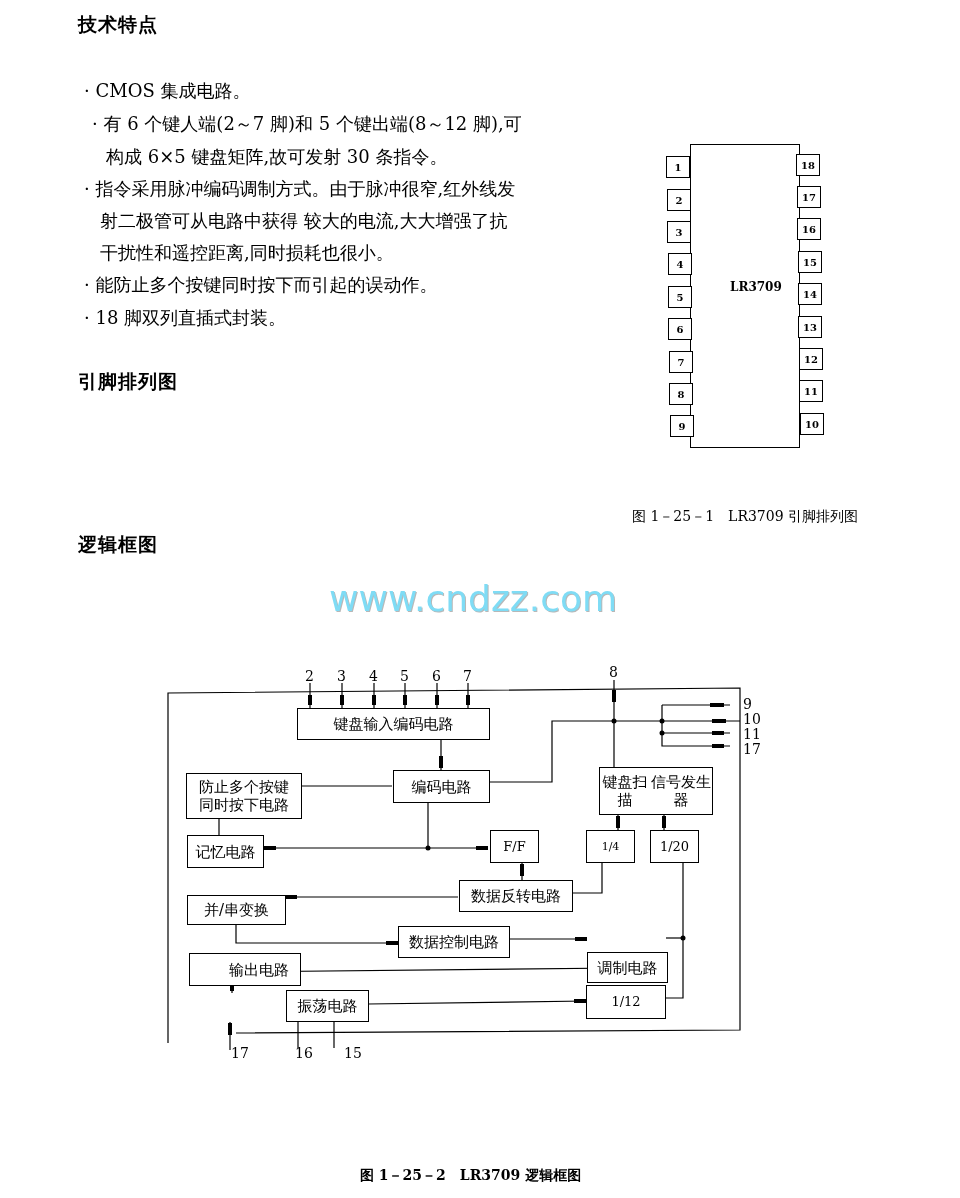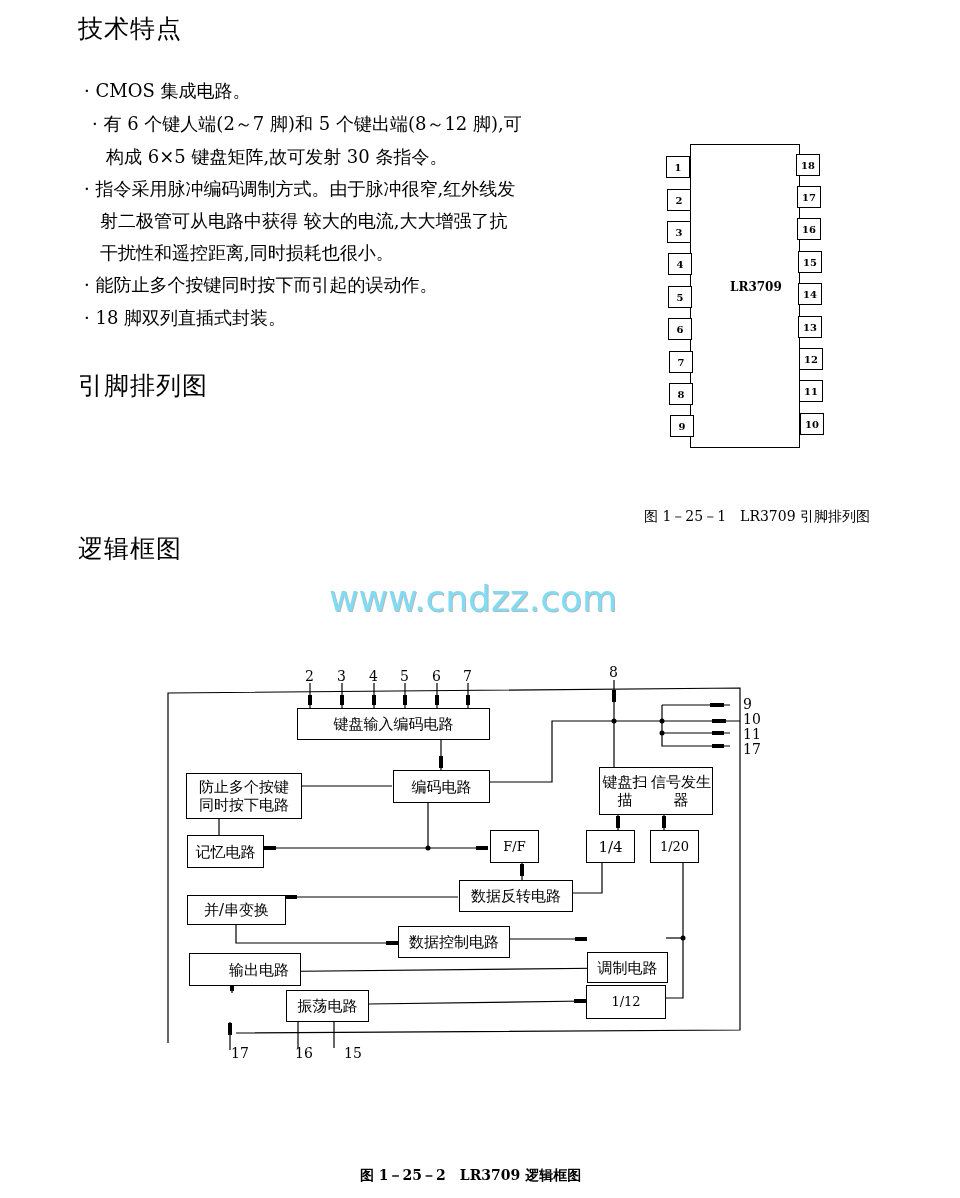--- a/index.html
+++ b/index.html
@@ -1,18 +1,18 @@
 <!DOCTYPE html>
 <html><head>
 <meta charset="utf-8">
 <style>
   html, body { margin: 0; padding: 0; background: #ffffff; }
   body { width: 960px; height: 1198px; position: relative; overflow: hidden; font-family: "DejaVu Serif", serif; color: #000; }
   .abs { position: absolute; }
-  .heading { font-family: "DejaVu Sans", sans-serif; font-weight: normal; font-size: 25px; letter-spacing: 1px; }
+  .heading { font-family: "DejaVu Sans", sans-serif; font-weight: bold; font-size: 19px; letter-spacing: 1px; }
   .bullet { font-size: 18px; line-height: 33px; white-space: nowrap; }
   .caption { font-size: 14px; white-space: nowrap; }
   .watermark { font-family: "DejaVu Sans", sans-serif; font-size: 36px; color: #7fdcf5; letter-spacing: 0px; text-shadow: 1px 1px 0 #b8b8b8; white-space: nowrap; }
   .chip-body { border: 1.5px solid #000; background: #fff; }
   .pin { border: 1.5px solid #000; width: 22px; height: 20px; font-size: 10px; font-family: "DejaVu Serif", serif; font-weight: bold; display: flex; align-items: center; justify-content: center; background: #fff; }
   .chip-label { font-size: 12px; font-weight: bold; }
   .blk { border: 1.3px solid #000; background: #fff; display: flex; align-items: center; justify-content: center; font-size: 15px; text-align: center; line-height: 18px; font-family: "DejaVu Sans", sans-serif; }
   .pinnum { font-size: 14px; font-family: "DejaVu Serif", serif; }
   svg.wires { position: absolute; left: 0; top: 0; }
 </style>
@@ -67,21 +67,21 @@
   <div class="abs pin" style="left:137px; top:46px;">17</div>
   <div class="abs pin" style="left:137px; top:78px;">16</div>
   <div class="abs pin" style="left:138px; top:111px;">15</div>
   <div class="abs pin" style="left:138px; top:143px;">14</div>
   <div class="abs pin" style="left:138px; top:176px;">13</div>
   <div class="abs pin" style="left:139px; top:208px;">12</div>
   <div class="abs pin" style="left:139px; top:240px;">11</div>
   <div class="abs pin" style="left:140px; top:273px;">10</div>
 </div>
 
-<div class="abs caption" style="left:632px; top:508px;margin-left:12px;">图 1－25－1　LR3709 引脚排列图</div>
+<div class="abs caption" style="left:632px; top:508px;">图 1－25－1　LR3709 引脚排列图</div>
 
 <div class="abs heading" style="left:78px; top:532px;">逻辑框图</div>
 
 <div class="abs watermark" style="left:329px; top:578px;">www.cndzz.com</div>
 
 <svg class="wires" width="960" height="1198" viewBox="0 0 960 1198">
   <g stroke="#000" stroke-width="1.2" fill="none">
 
     <polyline points="168,1043 168,693 740,688 740,1030 236,1033"></polyline>
 
@@ -186,21 +186,21 @@
 <div class="abs pinnum" style="left:344px; top:1045px;">15</div>
 
 <div class="abs blk" style="left:297px; top:708px; width:191px; height:30px;">键盘输入编码电路</div>
 <div class="abs blk" style="left:393px; top:770px; width:95px; height:31px;">编码电路</div>
 <div class="abs blk" style="left:186px; top:773px; width:114px; height:44px; flex-direction:column;">
   <span>防止多个按键</span>
   <span>同时按下电路</span>
 </div>
 <div class="abs blk" style="left:187px; top:835px; width:75px; height:31px;">记忆电路</div>
 <div class="abs blk" style="left:490px; top:830px; width:47px; height:31px; font-family:'DejaVu Serif', serif; font-size:13px;">F/F</div>
-<div class="abs blk" style="left:586px; top:830px; width:47px; height:31px; font-family:'DejaVu Serif', serif; font-size:15px;">1/4</div>
+<div class="abs blk" style="left:586px; top:830px; width:47px; height:31px; font-family:'DejaVu Serif', serif; font-size:11px;">1/4</div>
 <div class="abs blk" style="left:650px; top:830px; width:47px; height:31px; font-family:'DejaVu Serif', serif; font-size:13px;">1/20</div>
 <div class="abs blk" style="left:599px; top:767px; width:112px; height:46px; flex-direction:row;">
   <span>键盘扫描</span>
   <span>信号发生器</span>
 </div>
 <div class="abs blk" style="left:187px; top:884px; width:97px; height:28px;margin-top:11px;">并/串变换</div>
 <div class="abs blk" style="left:459px; top:880px; width:112px; height:30px;">数据反转电路</div>
 <div class="abs blk" style="left:398px; top:926px; width:110px; height:30px;">数据控制电路</div>
 <div class="abs blk" style="left:587px; top:952px; width:79px; height:29px;">调制电路</div>
 <div class="abs blk" style="left:189px; top:953px; width:82px; height:31px;padding-left:28px;">输出电路</div>

